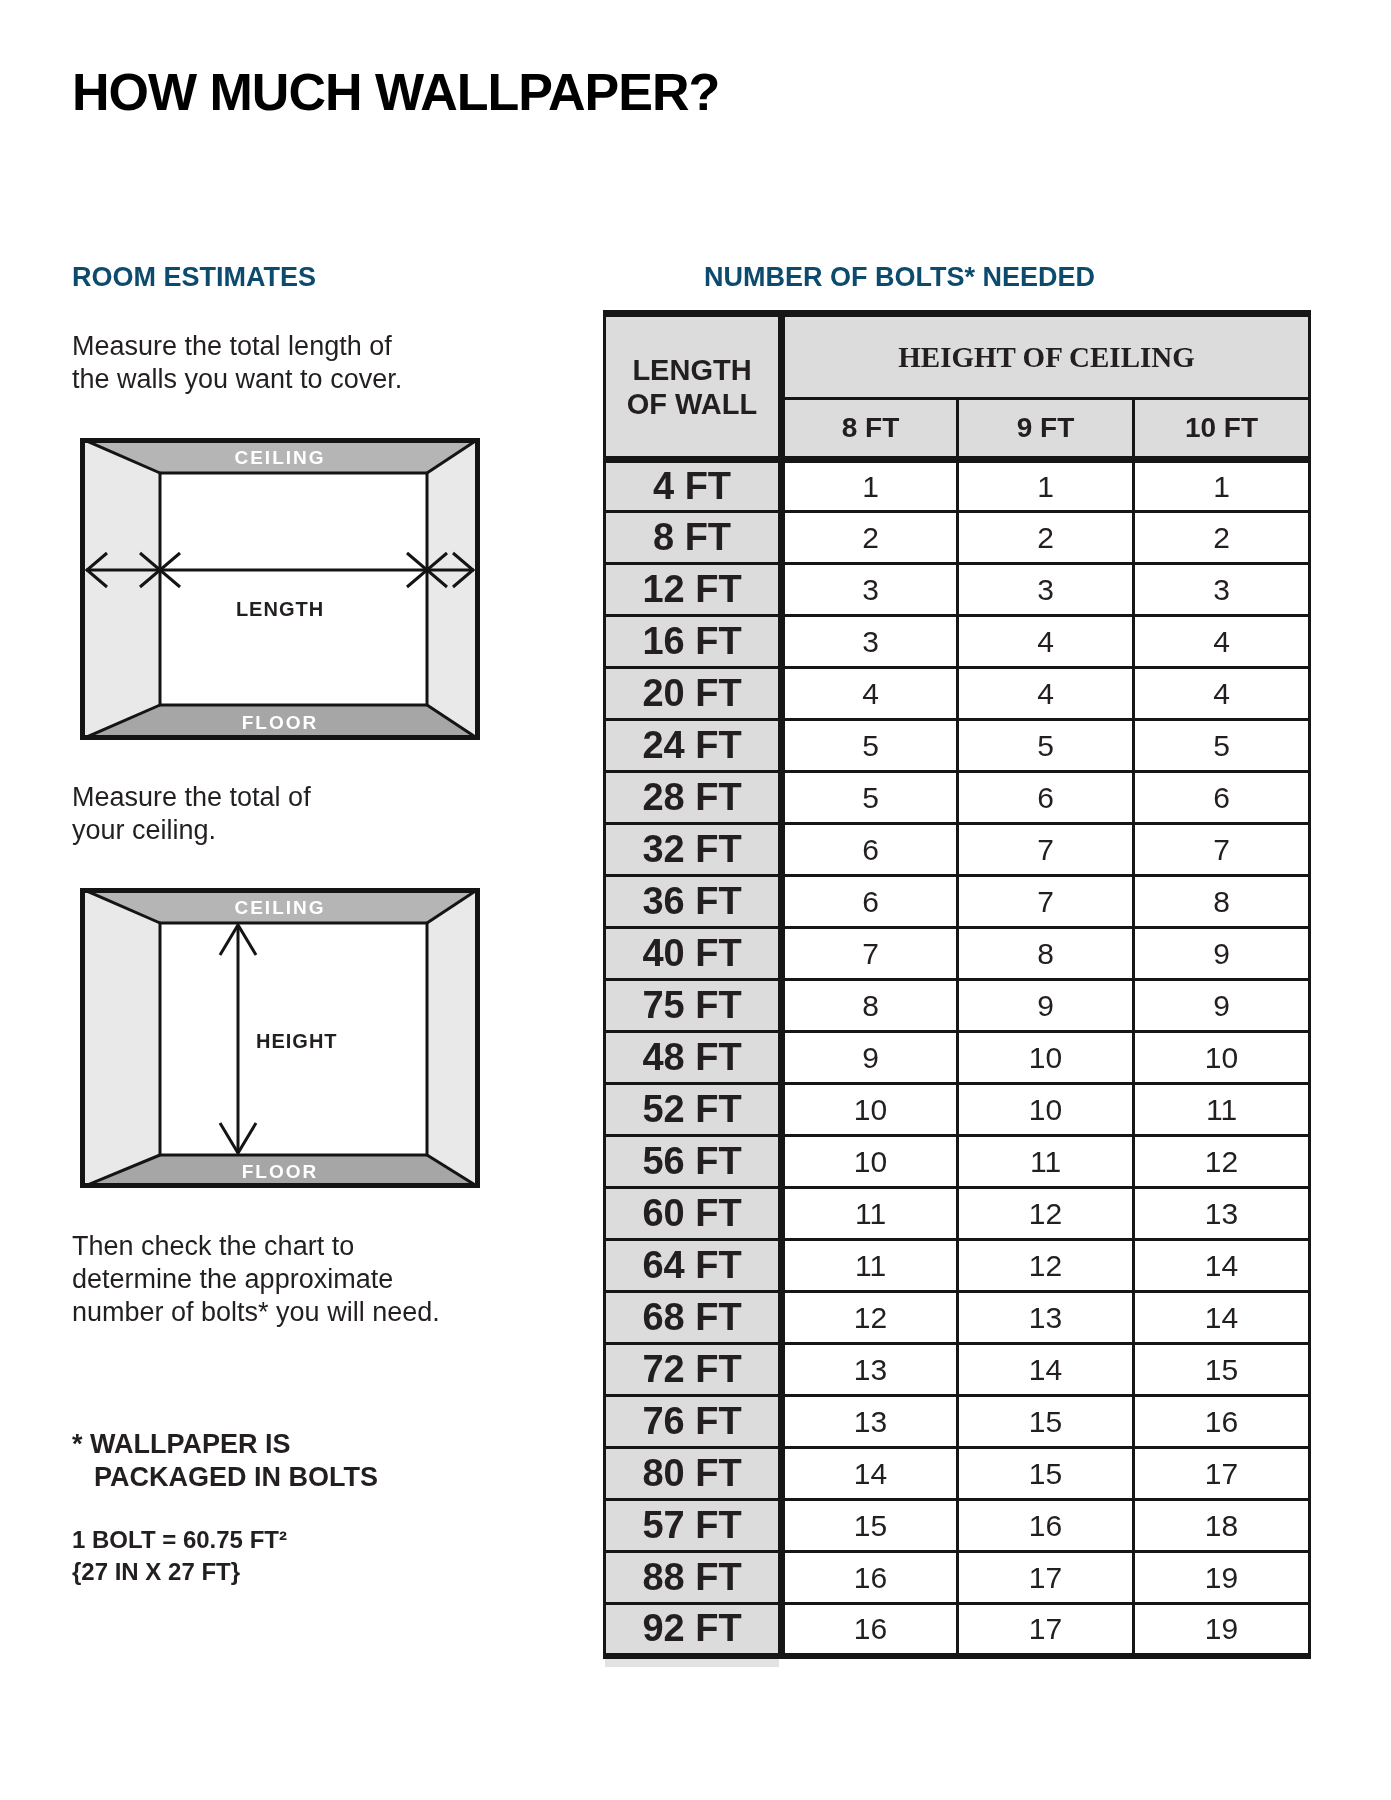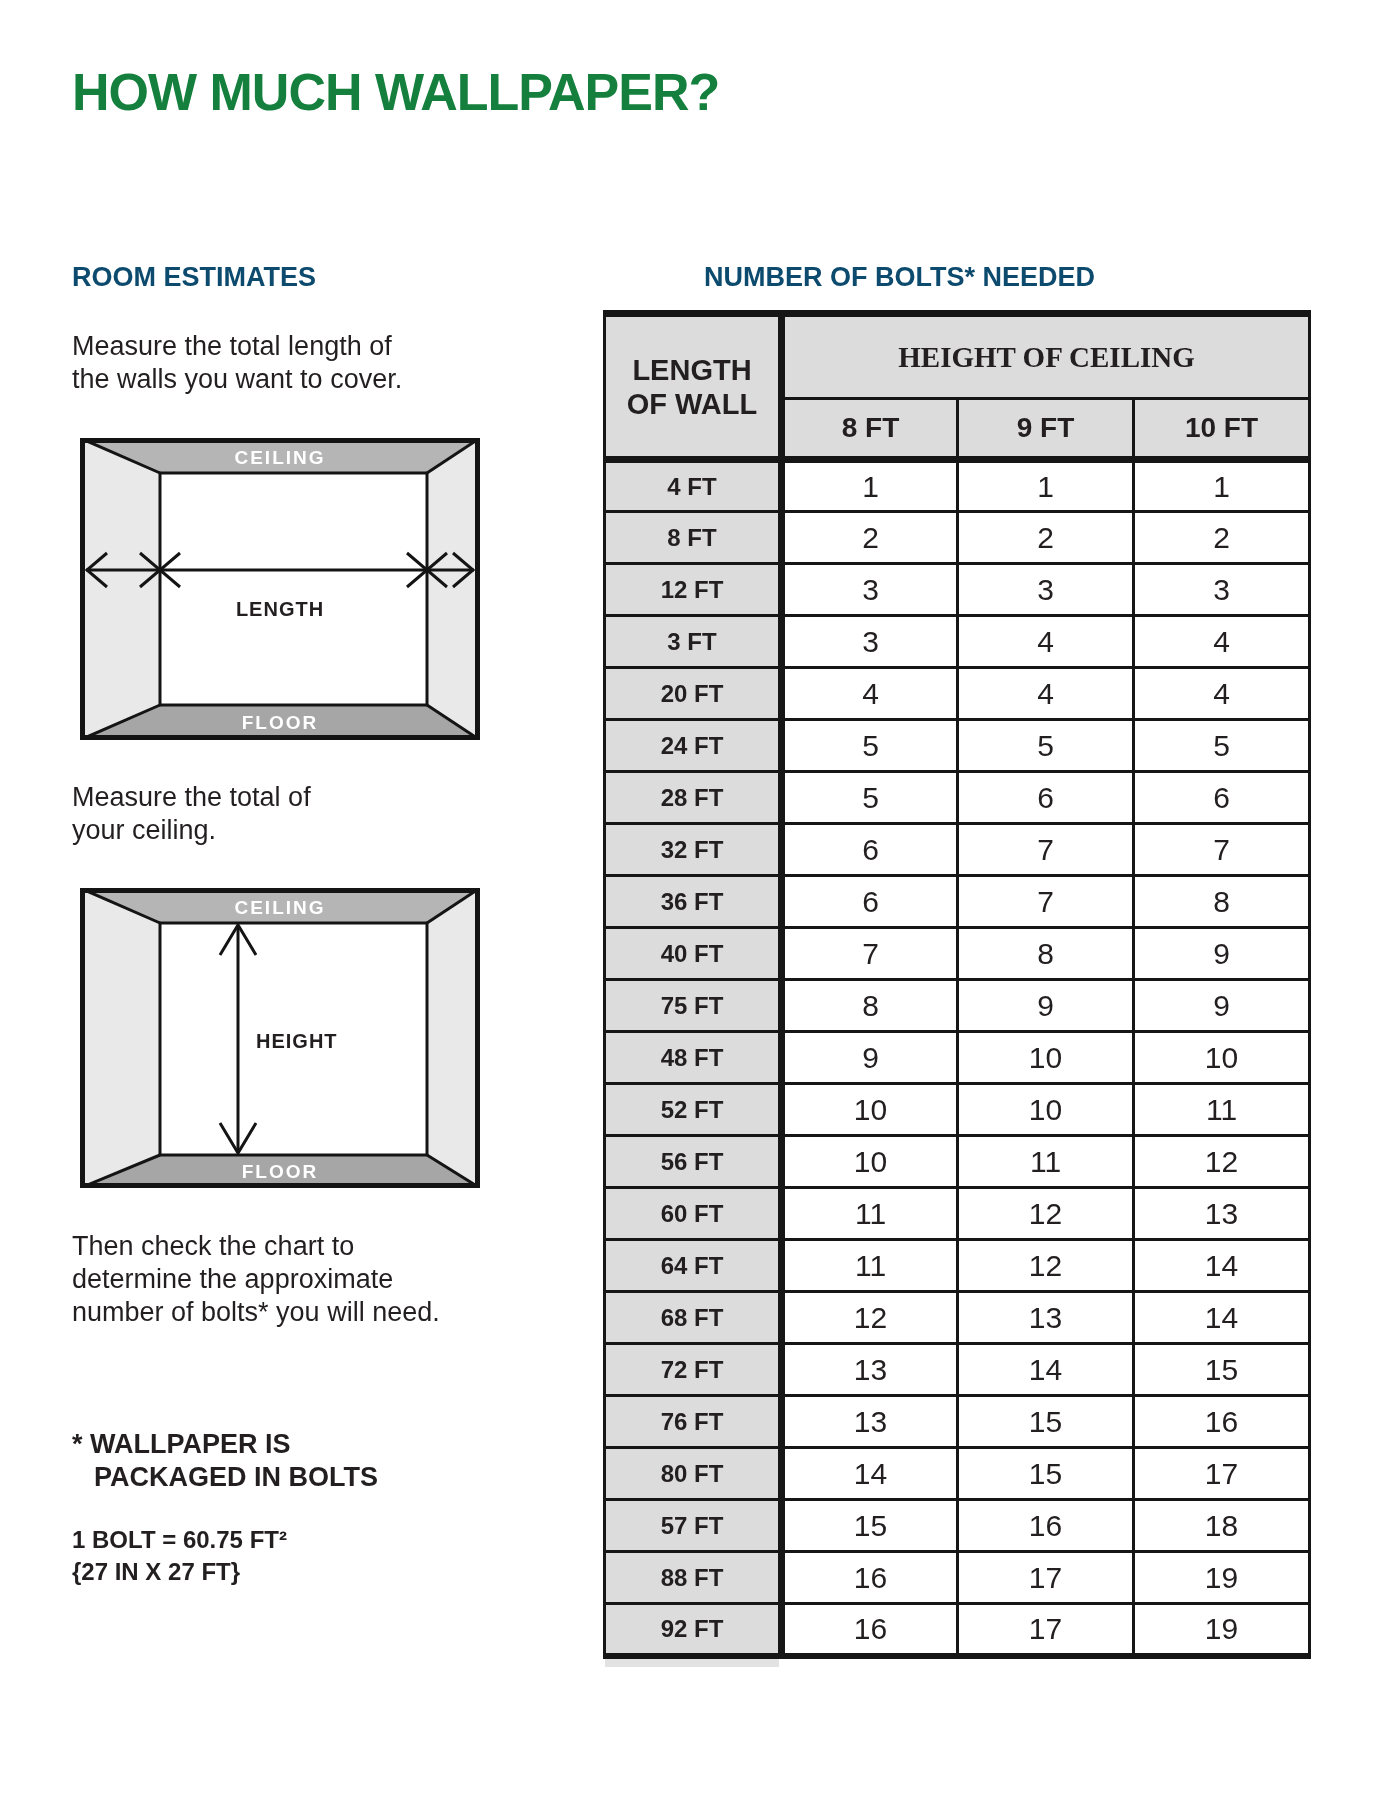--- a/index.html
+++ b/index.html
@@ -2,21 +2,21 @@
 <html><head>
 <meta charset="utf-8">
 <style>
   html,body{margin:0;padding:0;background:#ffffff;}
   .canvas{
     position:relative;width:1391px;height:1800px;background:#ffffff;overflow:hidden;
     font-family:"Liberation Sans","DejaVu Sans",sans-serif;color:#231f20;
   }
   .page-title{
     position:absolute;left:72px;top:62px;margin:0;
-    font-size:52px;font-weight:bold;letter-spacing:-1px;color:#15803d;white-space:nowrap;
+    font-size:52px;font-weight:bold;letter-spacing:-1px;color:#000000;white-space:nowrap;
   }
   .sec-heading{
     position:absolute;margin:0;font-size:27px;font-weight:bold;color:#0c4a6e;white-space:nowrap;
   }
   #room-estimates-heading{left:72px;top:262px;}
   #bolts-heading{left:704px;top:262px;}
   .para{position:absolute;left:72px;font-size:27px;line-height:33px;color:#231f20;}
   #step1{top:330px;}
   #step2{top:781px;}
   #step3{top:1230px;}
@@ -39,21 +39,21 @@
   table.bolts thead th{background:#dcdcdc;font-weight:bold;}
   table.bolts thead tr.hrow1 th{border-top:7px solid #161616;height:80px;}
   table.bolts th.corner{
     border-right:7px solid #161616;border-bottom:7px solid #161616;
     font-size:29px;line-height:34px;
   }
   table.bolts th.group-h{font-size:29px;font-family:Liberation Serif, serif;}
   table.bolts tr.hrow2 th{height:56px;font-size:28px;border-bottom:7px solid #161616;}
   table.bolts tbody tr{height:52px;}
   table.bolts tbody th{
-    background:#dcdcdc;font-weight:bold;font-size:24px;border-right:7px solid #161616;
+    background:#dcdcdc;font-weight:bold;font-size:38px;border-right:7px solid #161616;
   }
   table.bolts tbody td{background:#ffffff;font-size:30px;font-weight:normal;}
   table.bolts tbody tr:last-child th,
   table.bolts tbody tr:last-child td{border-bottom:6px solid #161616;}
   .table-shadow{width:174px;height:8px;background:#e2e2e2;margin-left:2px;}
 </style>
 </head>
 <body>
 
 <div class="canvas">
@@ -179,21 +179,21 @@
     <td>2</td>
     <td>2</td>
   </tr>
           <tr>
     <th>12 FT</th>
     <td>3</td>
     <td>3</td>
     <td>3</td>
   </tr>
           <tr>
-    <th>3 FT</th>
+    <th>16 FT</th>
     <td>3</td>
     <td>4</td>
     <td>4</td>
   </tr>
           <tr>
     <th>20 FT</th>
     <td>4</td>
     <td>4</td>
     <td>4</td>
   </tr>

